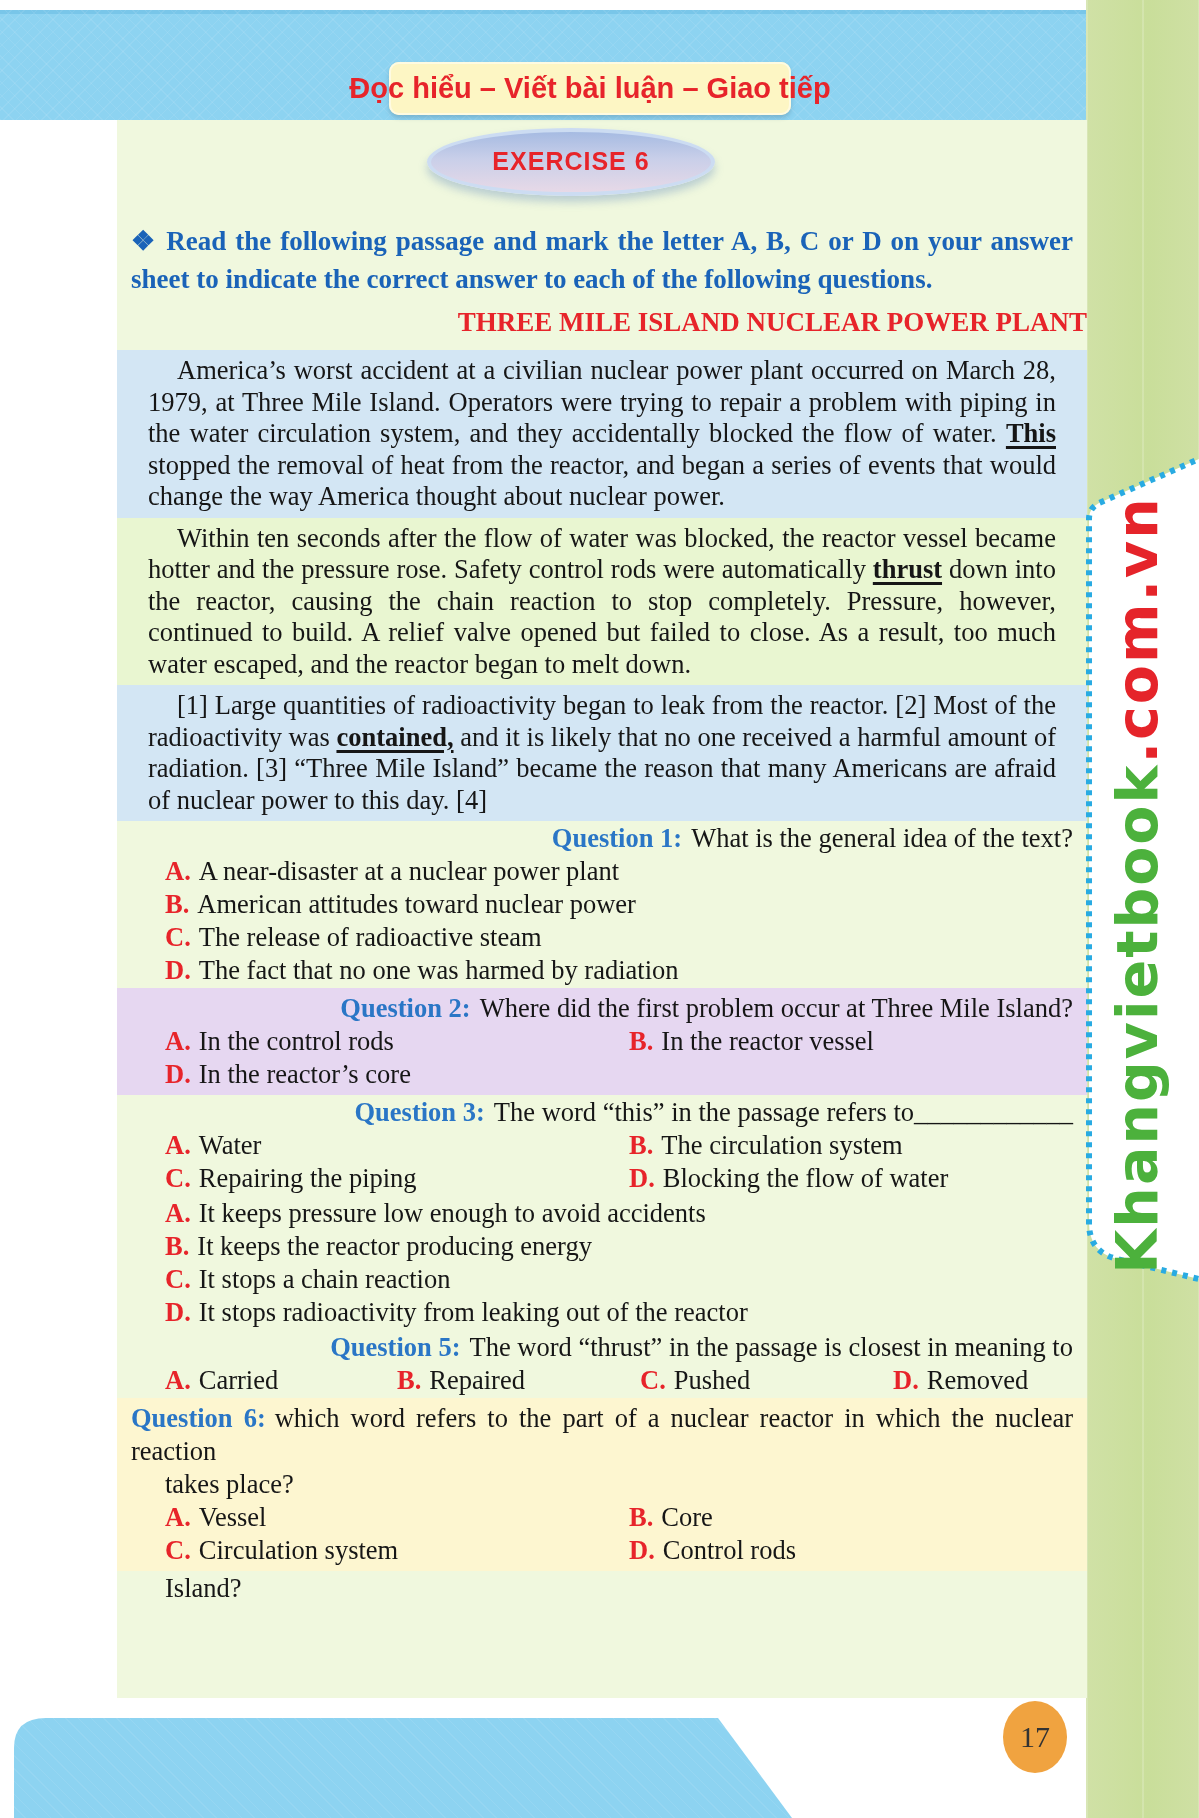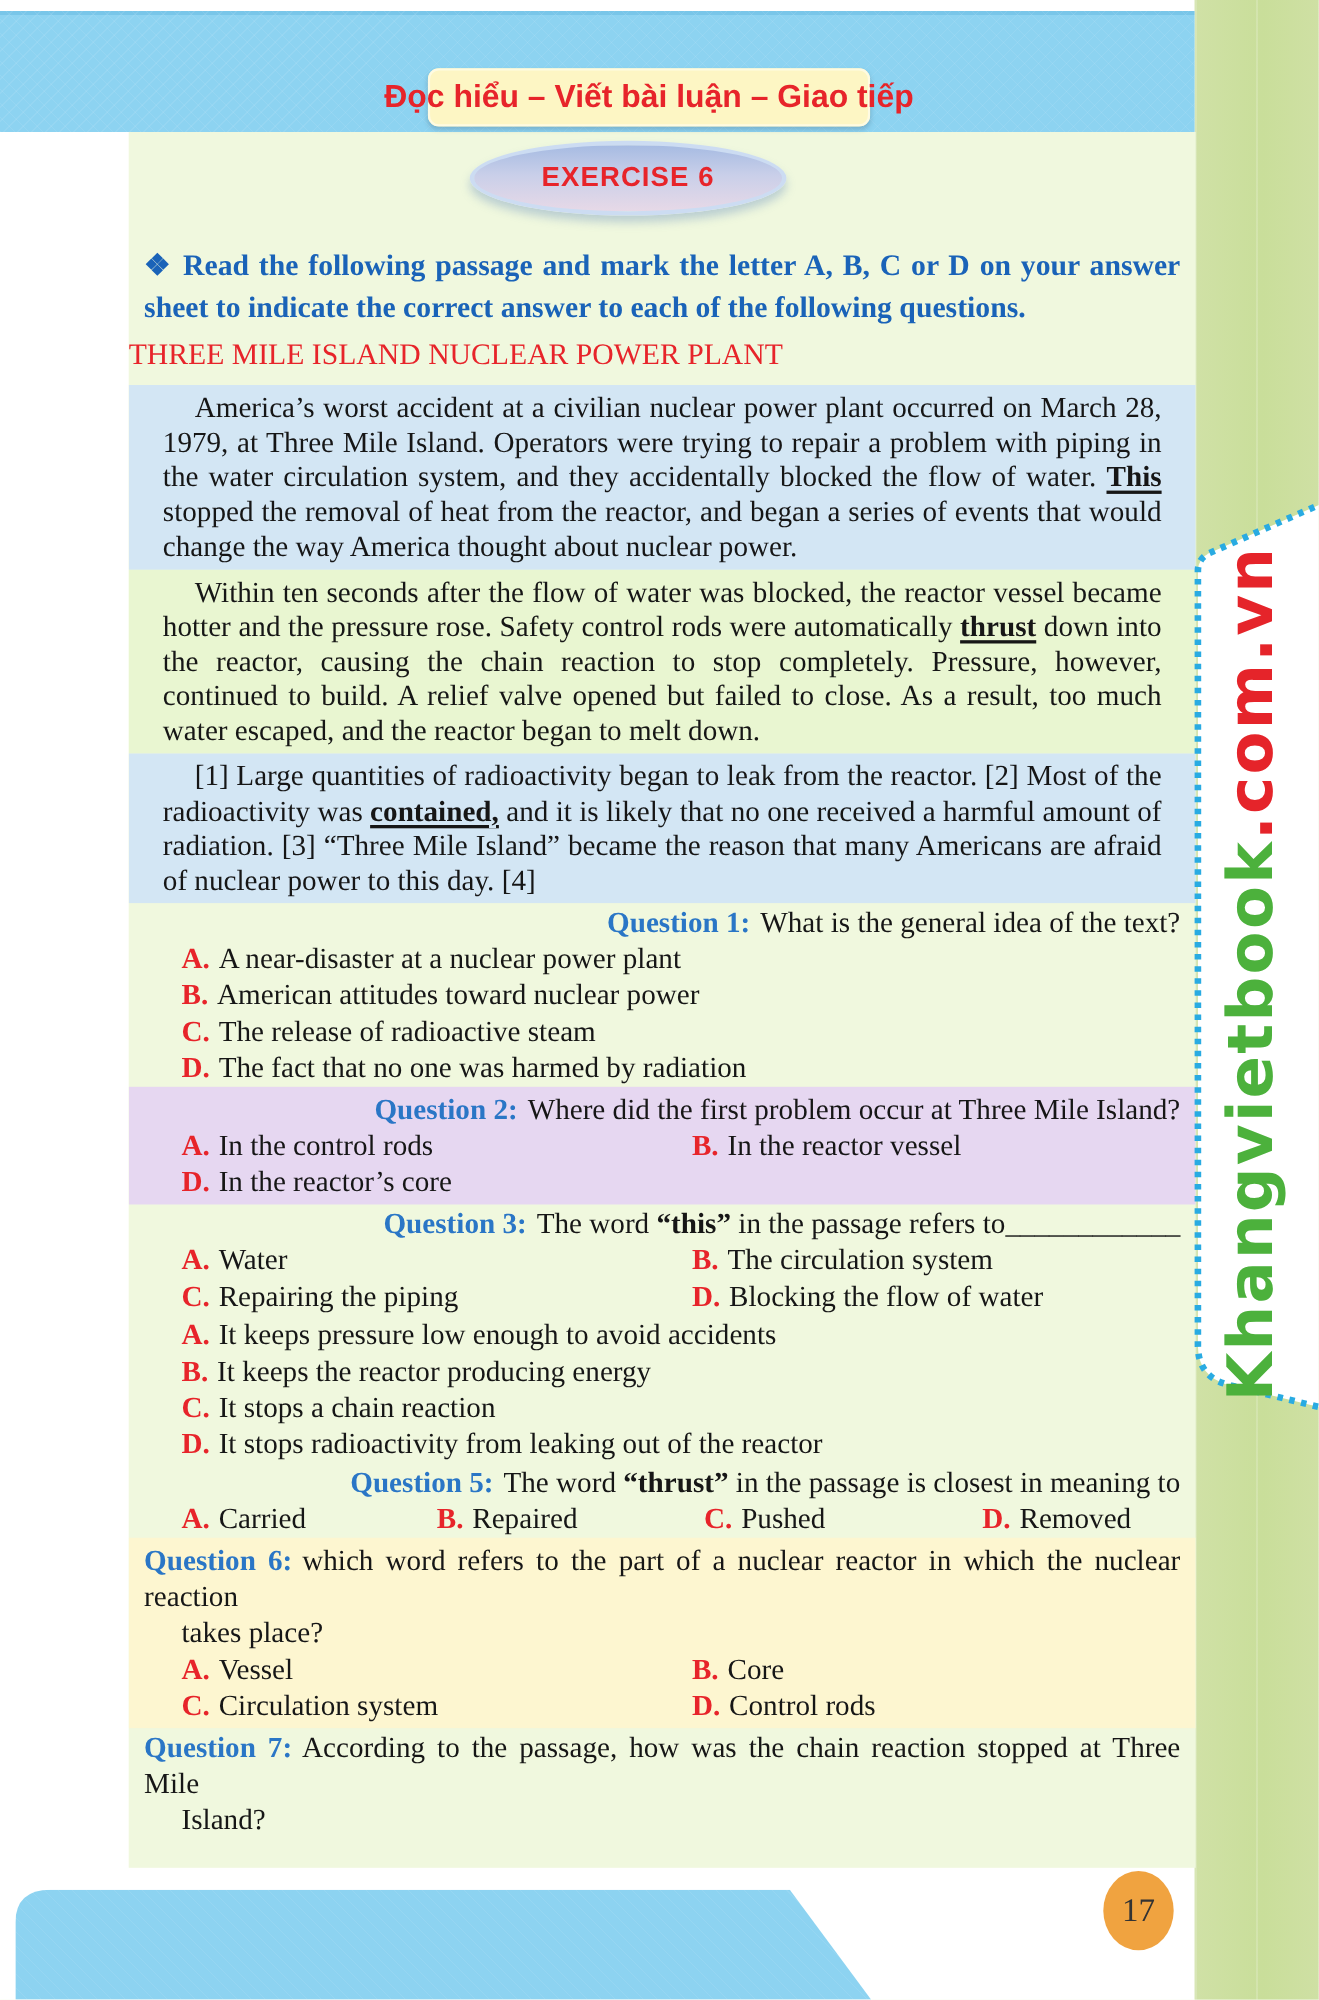--- a/index.html
+++ b/index.html
@@ -42,29 +42,29 @@
     border:4px solid #ccdcf2;box-shadow:0 6px 9px rgba(100,140,190,.38);
     display:flex;align-items:center;justify-content:center;
     font-family:Liberation Sans, sans-serif;font-weight:700;letter-spacing:1px;
     font-size:25px;color:#e7242a;
   }
   .instructions{
     margin:26px 14px 0 14px;color:#1a63b8;font-weight:bold;
     font-size:27px;line-height:38px;text-align:justify;
   }
   .passage-title{
-    margin-top:7px;text-align:left;color:#e7242a;font-weight:normal;
+    margin-top:7px;text-align:right;color:#e7242a;font-weight:bold;
     font-size:27px;line-height:34px;
   }
   .para{margin:0 0 0 0;padding:5px 31px;text-align:justify;text-indent:29px;}
   .para.first{margin-top:11px;}
   .bg-blue{background:#d3e6f4;}
   .bg-green{background:#e9f6d1;}
   .kw{font-weight:bold;text-decoration:underline;text-decoration-thickness:2.5px;text-underline-offset:4px;}
-  .bw{font-weight:bold;}
+  .bw{font-weight:normal;}
   
   .q{padding:1px 14px;line-height:33px;}
   .q.bg-lavender{background:#e6d7f1;padding-top:4px;padding-bottom:4px;}
   .q.bg-cream{background:#fdf6d0;padding-top:4px;padding-bottom:4px;}
   .qlabel{color:#2a76c6;font-weight:bold;margin-right:9px;}
   .qline{text-align:right;}
   .qline.stretch{text-align:justify;text-align-last:justify;}
   .cont-line{padding-left:34px;}
   .opts-list{padding-left:34px;}
   .optrow{display:grid;padding-left:34px;}
@@ -189,21 +189,20 @@
       <span><span class="L">A.</span><span>Vessel</span></span>
       <span><span class="L">B.</span><span>Core</span></span>
     </div>
     <div class="optrow two">
       <span><span class="L">C.</span><span>Circulation system</span></span>
       <span><span class="L">D.</span><span>Control rods</span></span>
     </div>
   </div>
 
   <div class="q">
-    <div class="qline stretch"><span class="qlabel">Question 7:</span><span>According to the passage, how was the chain reaction stopped at Three Mile</span></div>
     <div class="cont-line">Island?</div>
 
   </div>
 
 </div>
 
 <div class="footer-shape"></div>
 <div class="page-circle">
   <span>17</span>
 </div>

